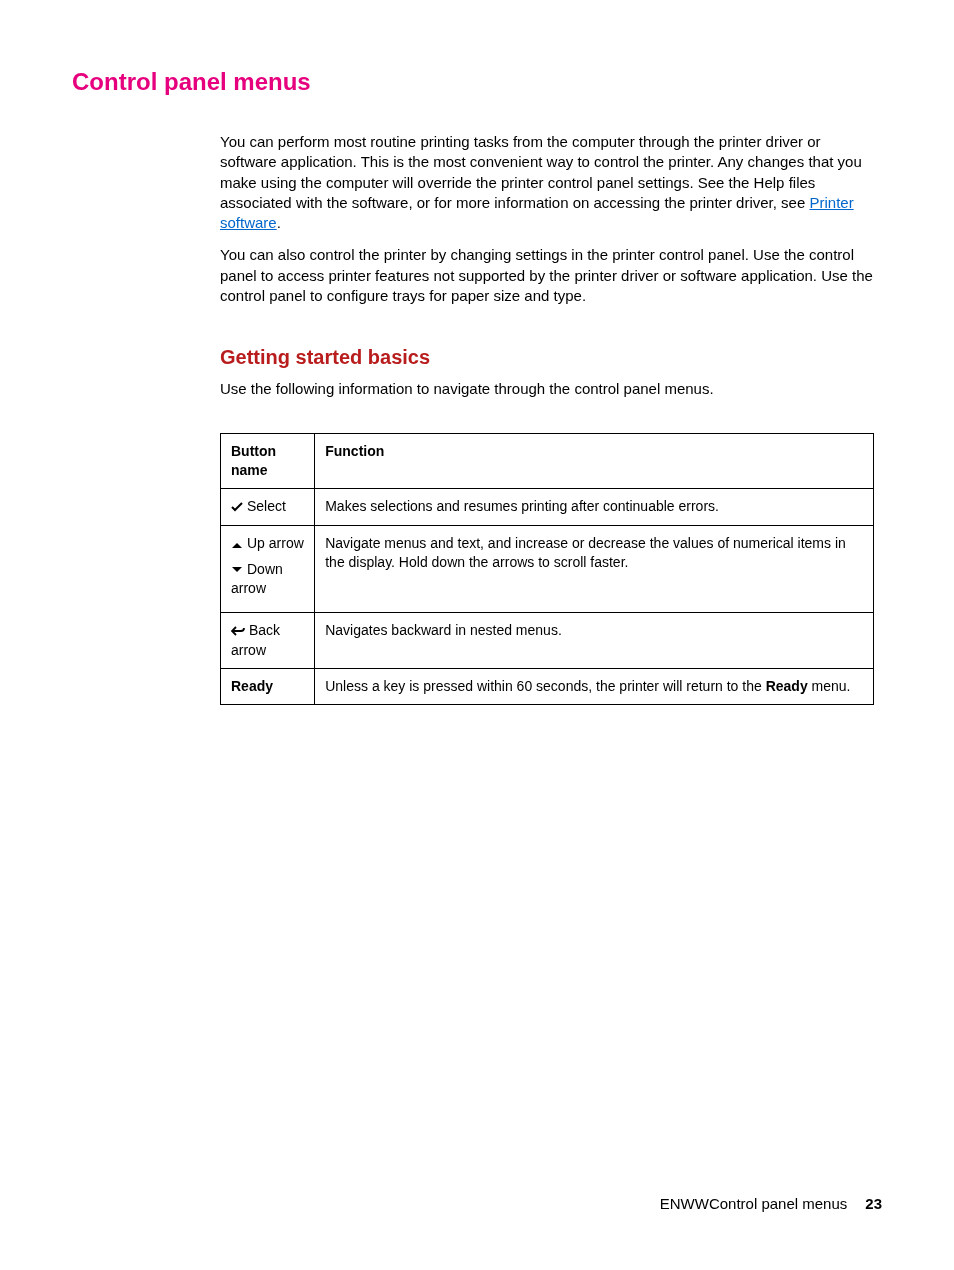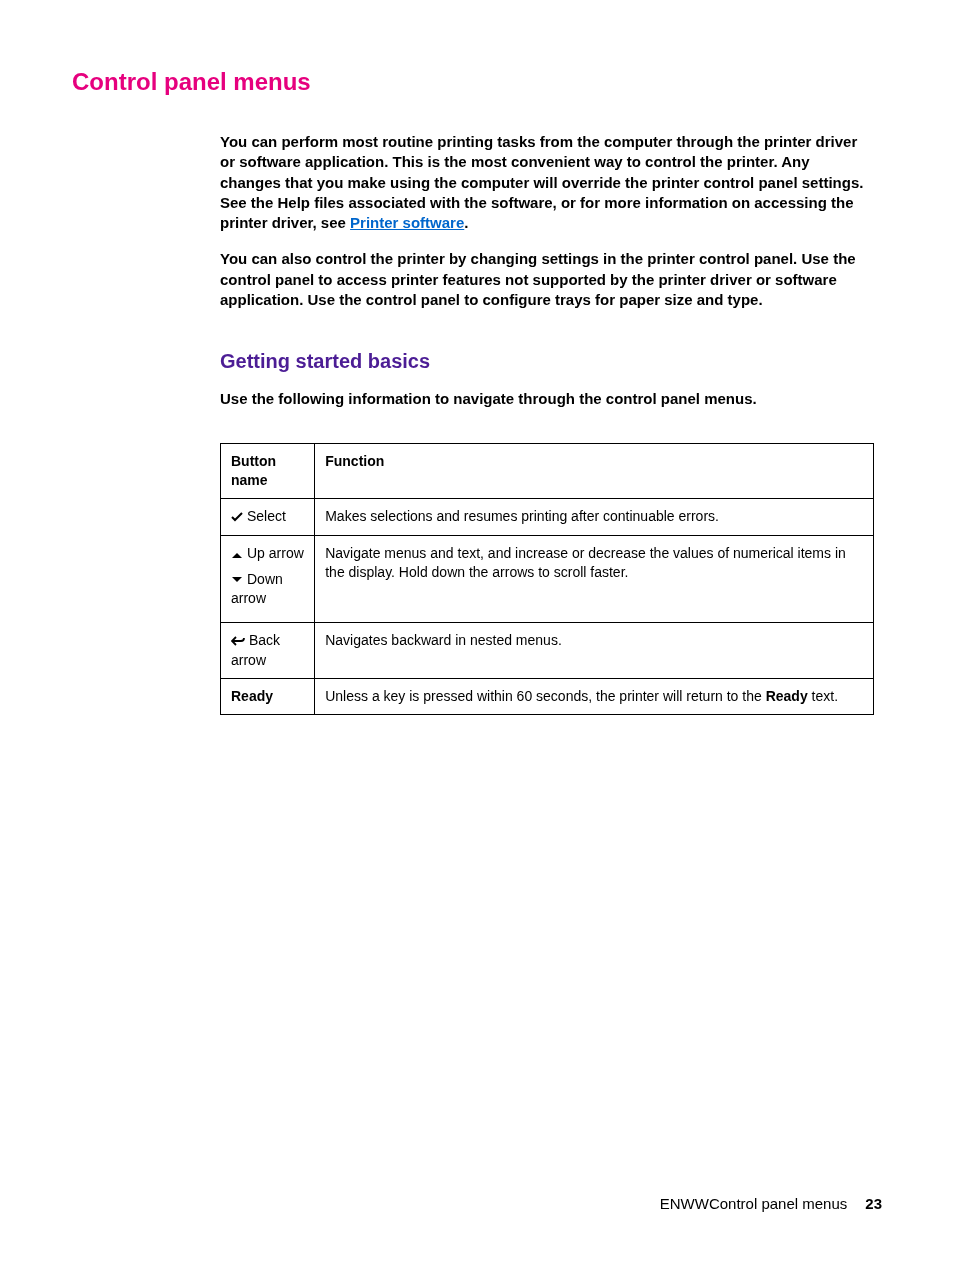--- a/index.html
+++ b/index.html
@@ -21,33 +21,32 @@
     color: #E6007E;
     font-size: 24px;
     font-weight: bold;
     margin: 0 0 36px 0;
   }
   .body-text {
     margin-left: 148px;
     margin-right: 8px;
   }
   p {
-    margin: 16px 0 12px 0;
+    margin: 6px 0 12px 0;
     line-height: 1.35;
-    font-weight: bold;
   }
   a.link {
     color: #0066cc;
     text-decoration: underline;
   }
   h2 {
     font-size: 20px;
     font-weight: bold;
     margin: 40px 0 10px 0;
-    color: #4c1d95;
+    color: #b91c1c;
   }
   table {
     border-collapse: collapse;
     width: 100%;
     margin-top: 34px;
     font-size: 14px;
   }
   th, td {
     border: 1px solid #000;
     padding: 8px 10px;
@@ -141,21 +140,21 @@
             <svg width="14" height="10" viewBox="0 0 14 10">
                   <path d="M5 1 L1 5 L5 9 M1 5 L10 5 Q13 5 13 2" stroke="#000" stroke-width="1.8" fill="none"></path>
                 </svg>
           </span><span>Back arrow</span>
         </td>
         <td>Navigates backward in nested menus.</td>
       </tr>
       <tr>
         <td><b>Ready</b></td>
         <td>
-          <span>Unless a key is pressed within 60 seconds, the printer will return to the </span><b>Ready</b><span> text.</span>
+          <span>Unless a key is pressed within 60 seconds, the printer will return to the </span><b>Ready</b><span> menu.</span>
         </td>
       </tr>
     </tbody>
       </table>
   </div>
 </div>
 
 <div class="footer">
   <span>ENWW</span>
   <span class="footer-right">

